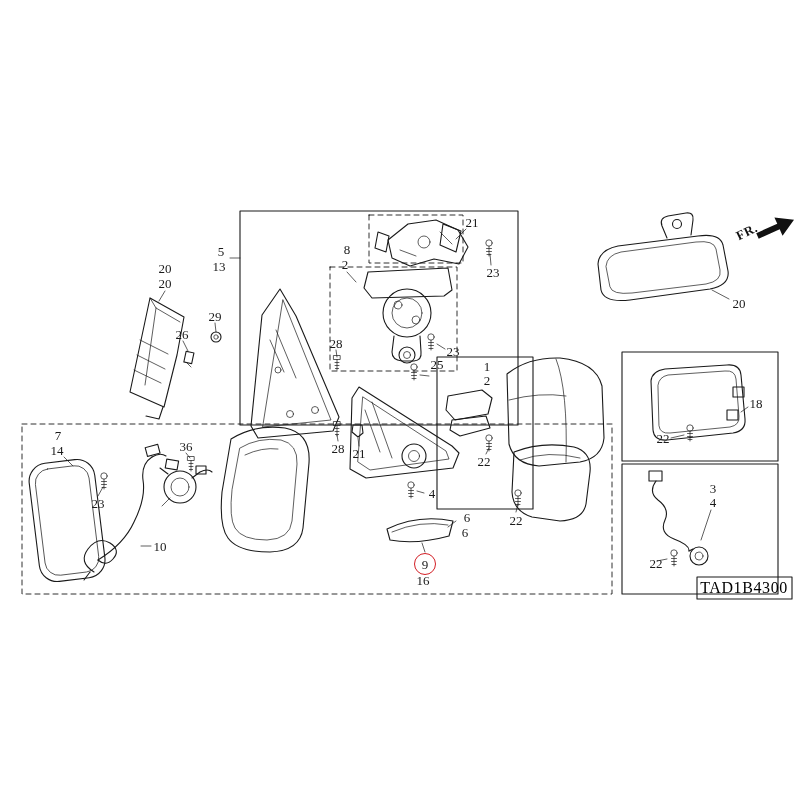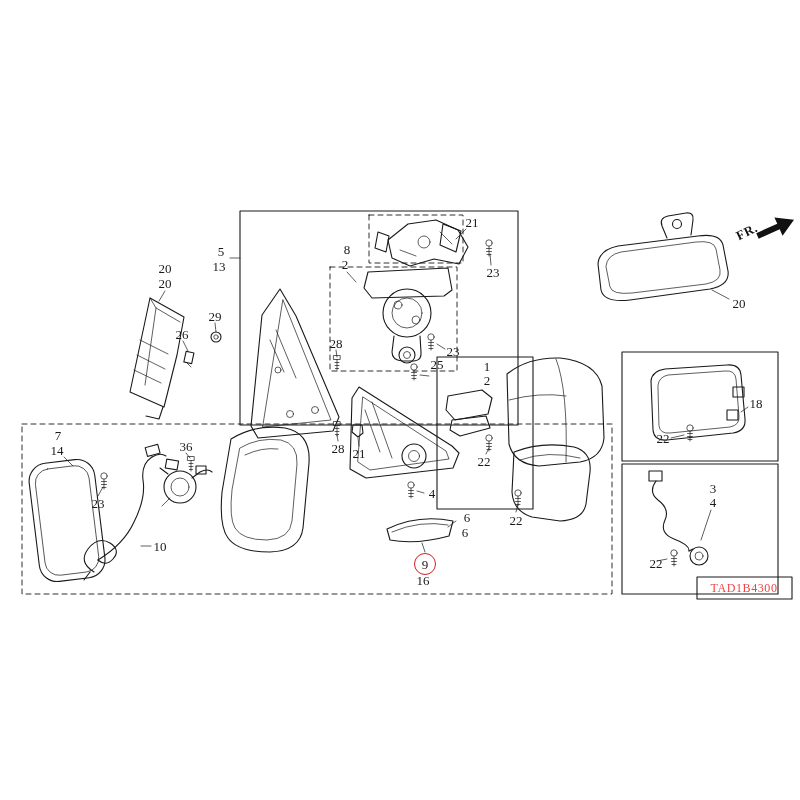--- a/index.html
+++ b/index.html
@@ -18,21 +18,21 @@
     border:1.6px solid #d31e25; border-radius:50%;
     width:22px; height:22px; display:flex; align-items:center; justify-content:center;
     background:rgba(255,255,255,0.0);
   }
   .fr-label {
     position:absolute; font-size:13px; font-weight:bold; color:#111;
     transform:translate(-50%,-50%) rotate(-26deg); letter-spacing:0.5px;
   }
   .code-label {
     position:absolute; transform:translate(-50%,-50%);
-    font-size:12px; color:#ef4444; letter-spacing:0.6px;
+    font-size:16px; color:#000000; letter-spacing:0.6px;
   }
 </style>
 </head>
 <body>
 
 <div class="canvas">
 
   <svg class="art" width="800" height="800" viewBox="0 0 800 800">
     <defs>
       <g id="icon-screw" class="s thin">

